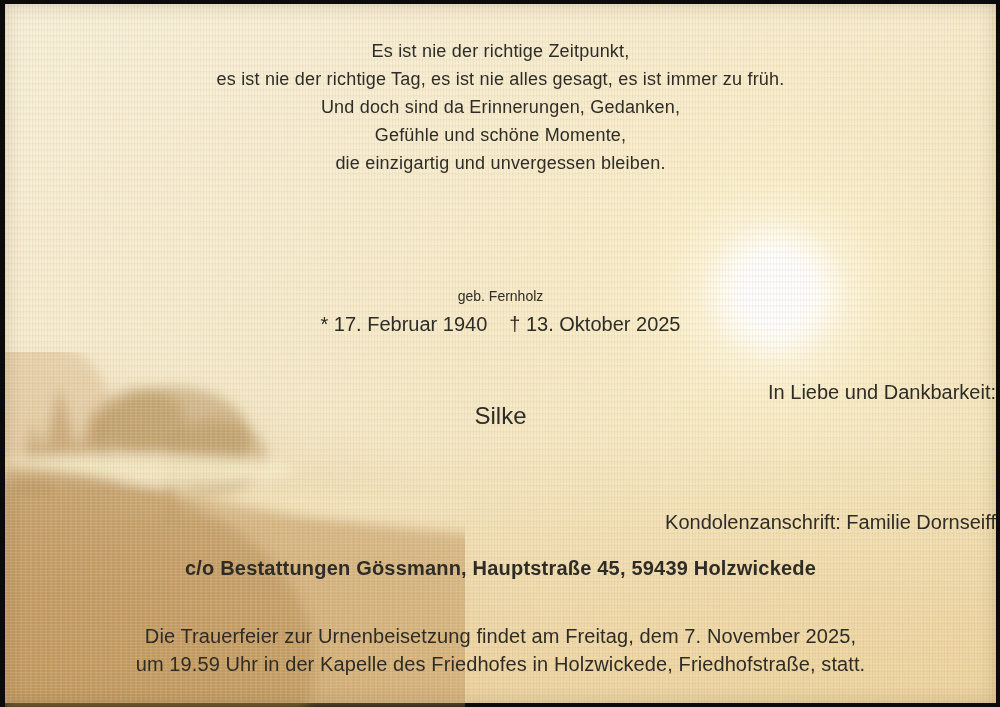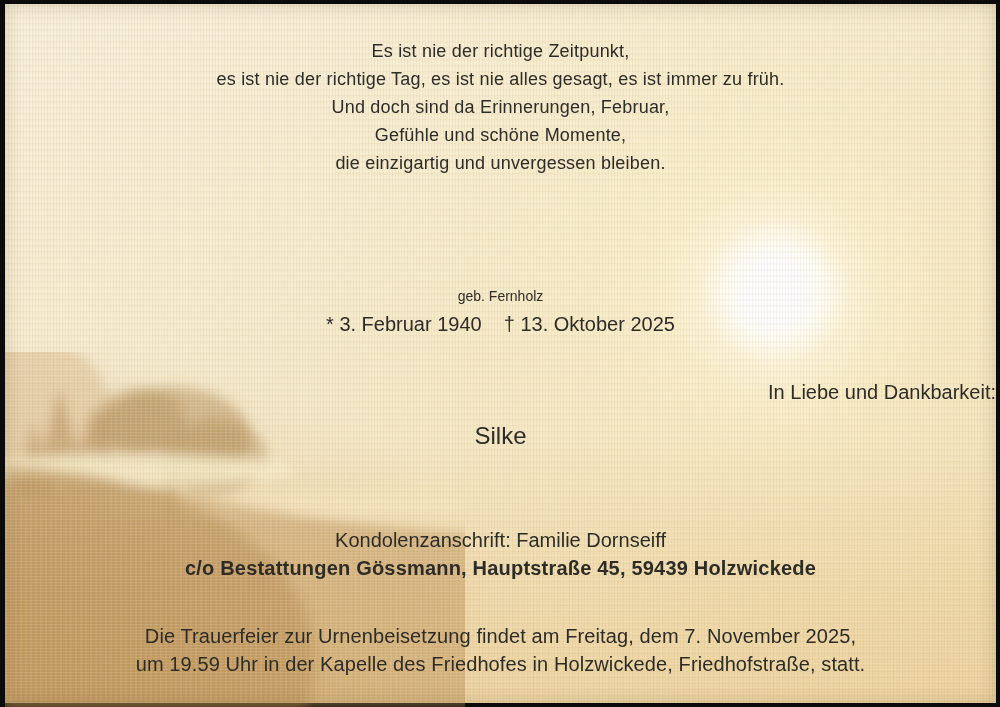--- a/index.html
+++ b/index.html
@@ -85,23 +85,23 @@
   }
   .maiden-name { top: 284px; font-size: 14px; }
   .life-dates {
     top: 309px;
     font-size: 20px;
     display: flex;
     justify-content: center;
     gap: 22px;
   }
   .mourners-intro { top: 377px; font-size: 20px; text-align: right; }
-  .mourner-1 { top: 418px; font-size: 24px; }
+  .mourner-1 { top: 398px; font-size: 24px; }
   .mourner-2 { top: 447px; font-size: 24px; }
-  .condolence-1 { top: 525px; font-size: 20px; }
+  .condolence-1 { top: 507px; font-size: 20px; text-align: right; }
   .condolence-2 { top: 553px; font-size: 20px; letter-spacing: 0.2px; font-weight: bold; }
   .funeral-1 { top: 621px; font-size: 20px; letter-spacing: 0.1px; }
   .funeral-2 { top: 649px; font-size: 20px; letter-spacing: 0.1px; }
 </style>
 </head>
 <body>
 
 <div class="frame">
   <div class="paper">
 
@@ -132,28 +132,28 @@
       </g>
     </svg>
 
     <div class="sun"></div>
 
     <div class="texture"></div>
 
     <div class="txt verse-block">
       <div class="verse-line">Es ist nie der richtige Zeitpunkt,</div>
       <div class="verse-line">es ist nie der richtige Tag, es ist nie alles gesagt, es ist immer zu früh.</div>
-      <div class="verse-line">Und doch sind da Erinnerungen, Februar,</div>
+      <div class="verse-line">Und doch sind da Erinnerungen, Gedanken,</div>
       <div class="verse-line">Gefühle und schöne Momente,</div>
       <div class="verse-line">die einzigartig und unvergessen bleiben.</div>
     </div>
 
     <div class="txt maiden-name">geb. Fernholz</div>
     <div class="txt life-dates">
-      <span>* 3. Februar 1940</span>
+      <span>* 17. Februar 1940</span>
       <span>† 13. Oktober 2025</span>
     </div>
 
     <div class="txt mourners-intro">In Liebe und Dankbarkeit:</div>
     <div class="txt mourner-1">Silke</div>
 
     <div class="txt condolence-1">Kondolenzanschrift: Familie Dornseiff</div>
     <div class="txt condolence-2">c/o Bestattungen Gössmann, Hauptstraße 45, 59439 Holzwickede</div>
 
     <div class="txt funeral-1">Die Trauerfeier zur Urnenbeisetzung findet am Freitag, dem 7. November 2025,</div>

